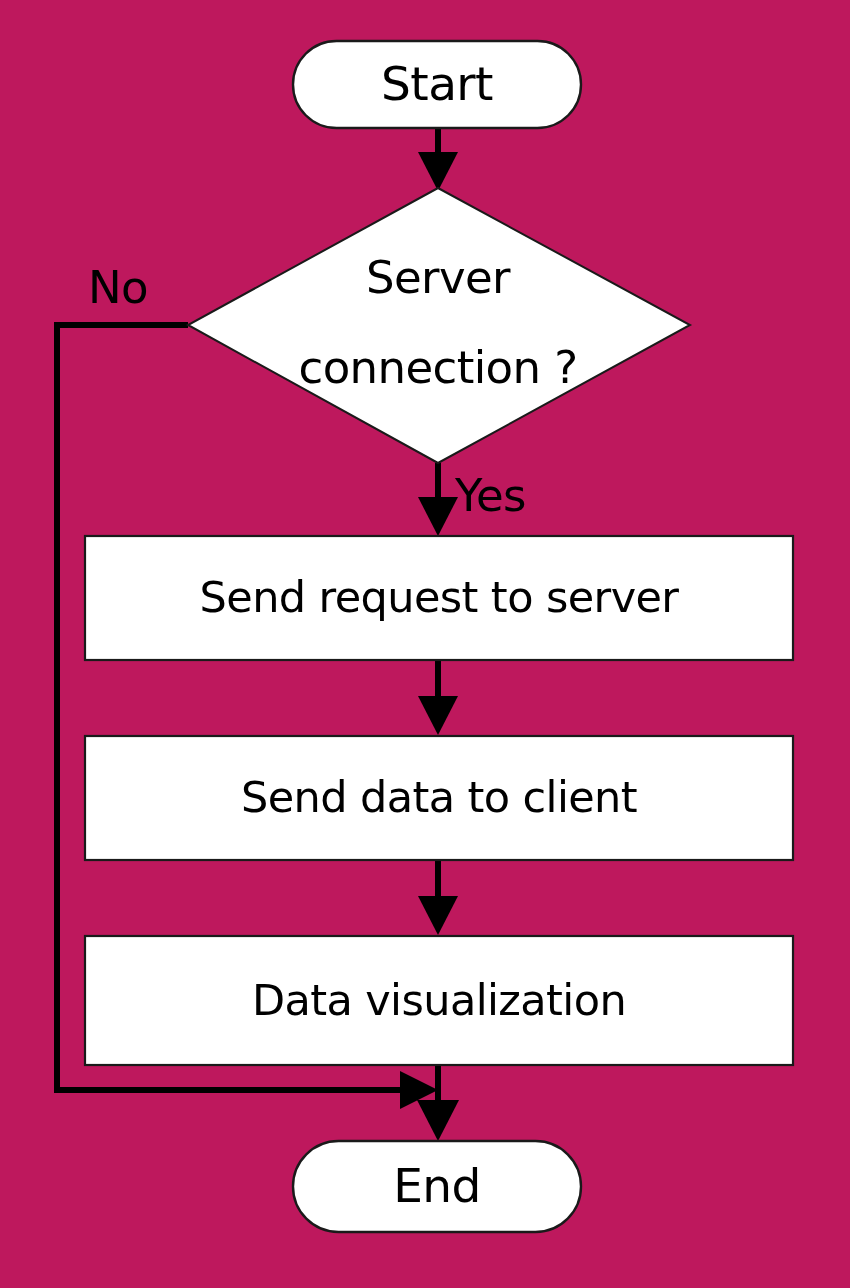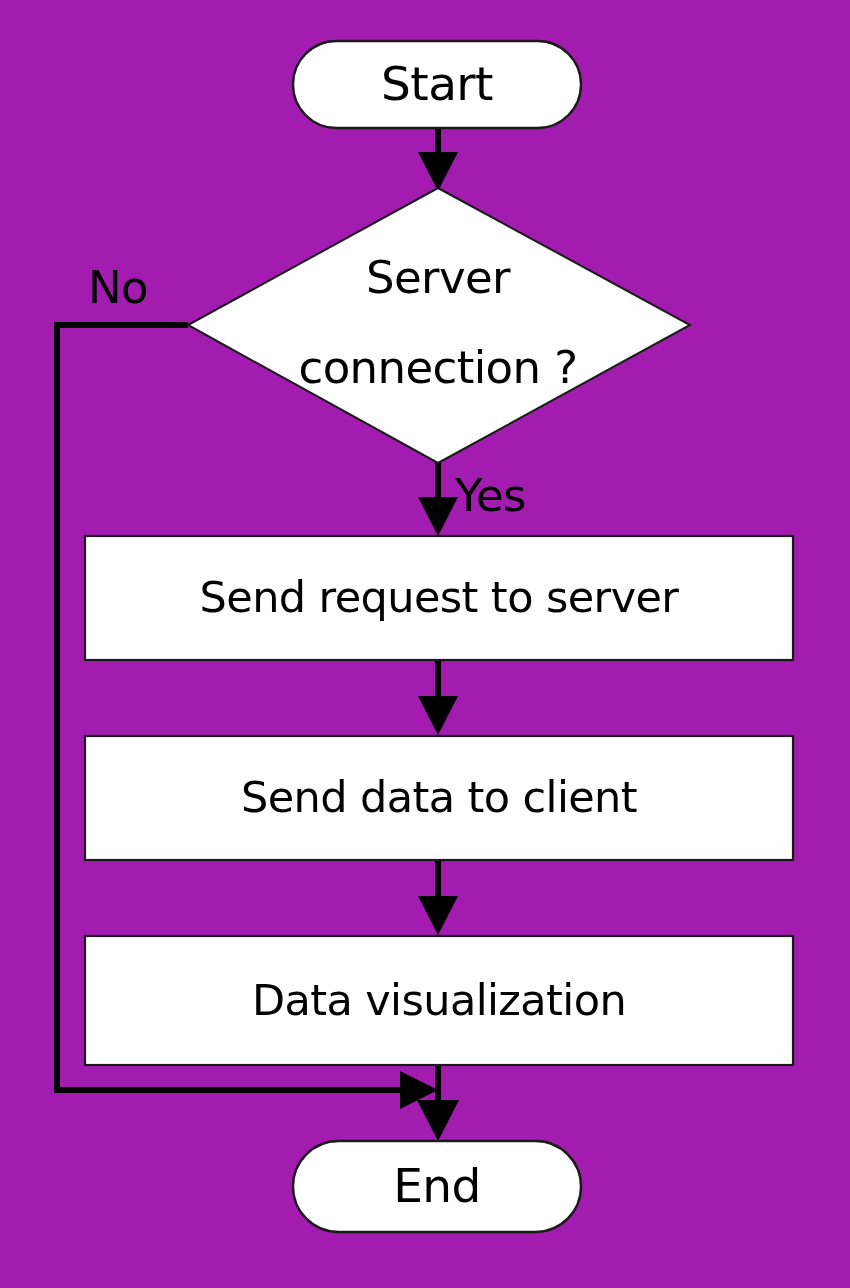--- a/index.html
+++ b/index.html
@@ -10,21 +10,21 @@
   body {
     width: 850px;
     height: 1288px;
     font-family: "DejaVu Sans", sans-serif;
     overflow: hidden;
   }
   #flowchart-root {
     position: relative;
     width: 850px;
     height: 1288px;
-    background: #a21caf;
+    background: #be185d;
   }
   svg#flow-svg {
     display: block;
     width: 850px;
     height: 1288px;
   }
   .node-shape {
     fill: #ffffff;
     stroke: #1a1a1a;
     stroke-width: 2.2;

